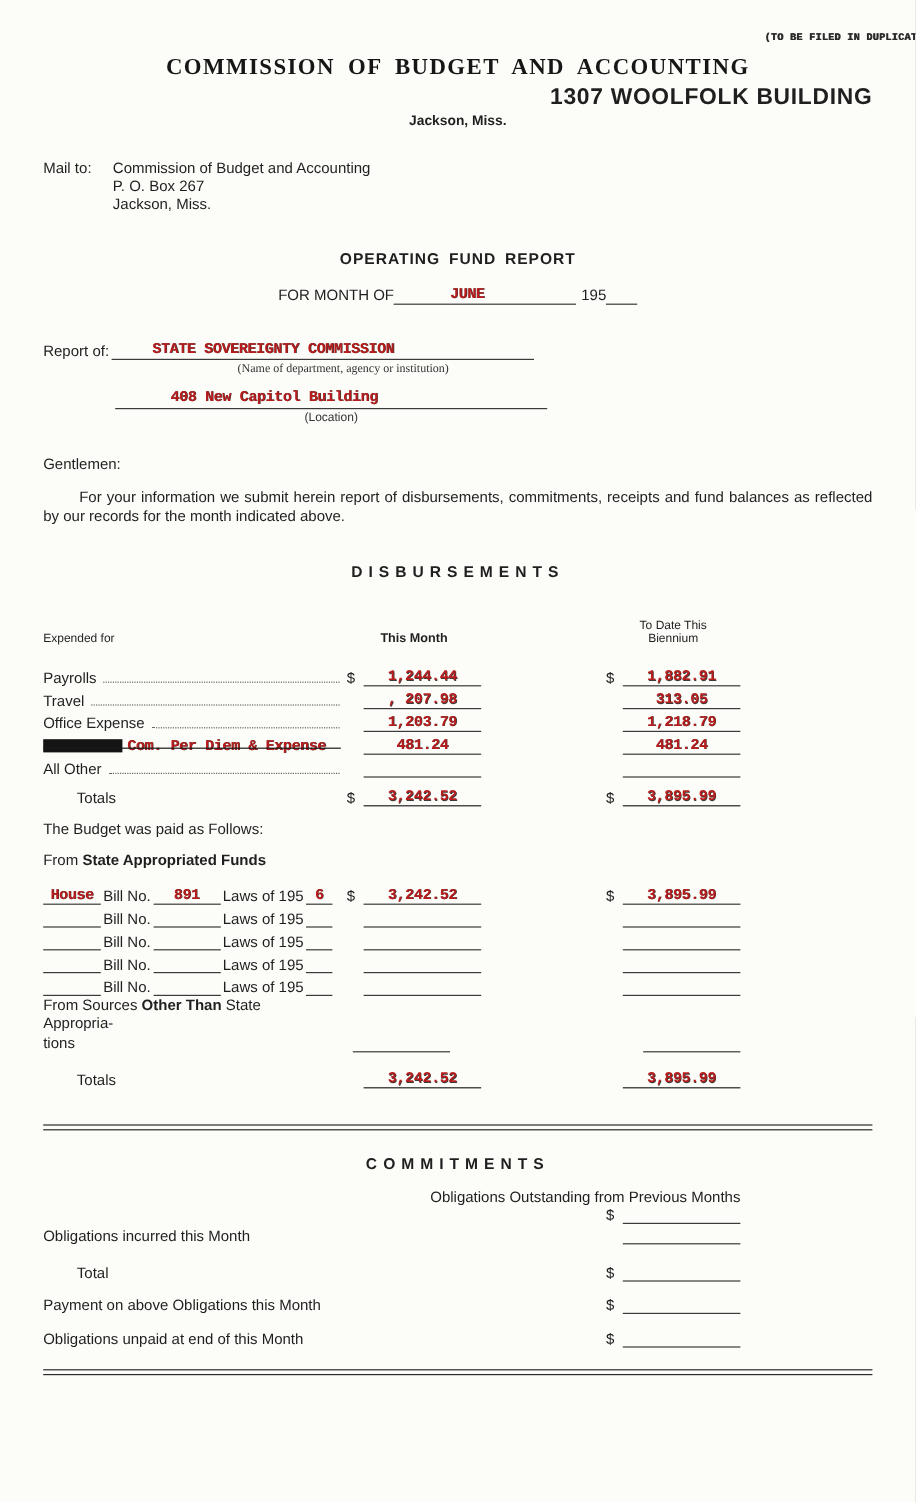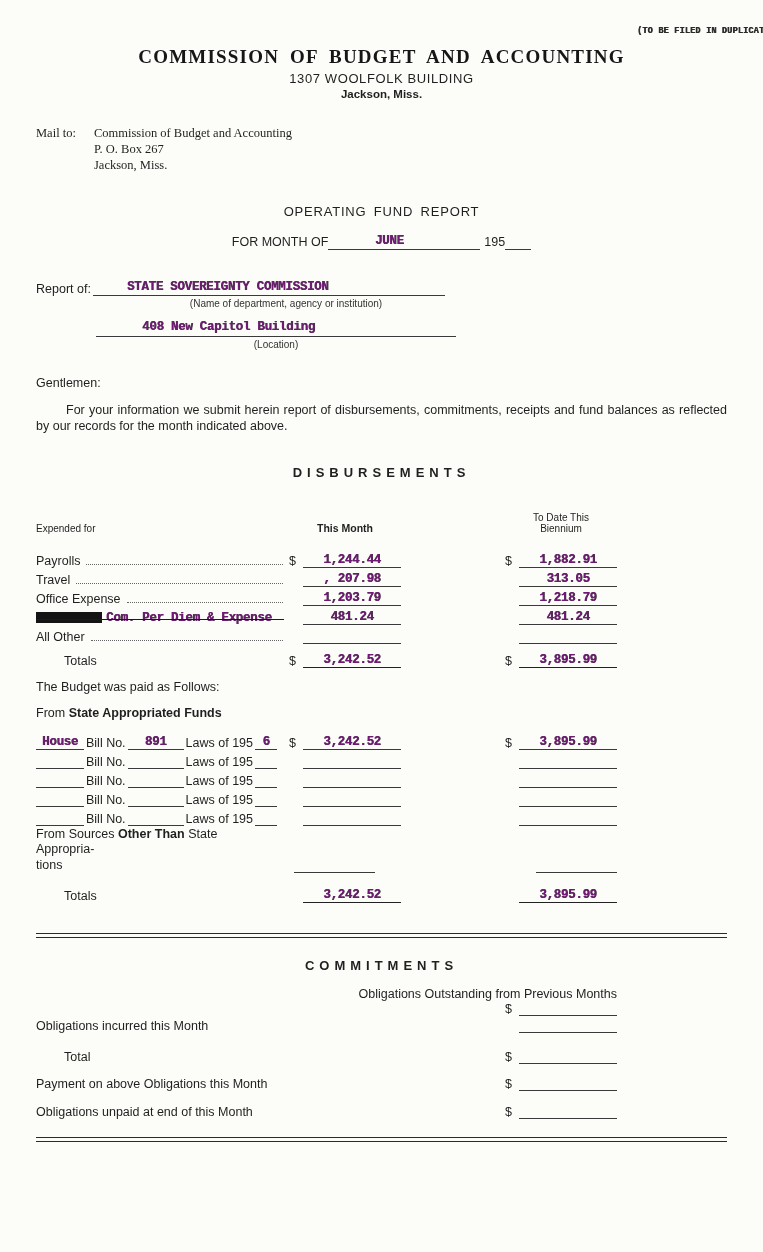--- a/index.html
+++ b/index.html
@@ -15,62 +15,62 @@
     overflow:hidden;
   }
   .content { padding:0 36px; }
   .preline { white-space:pre-line; }
 
   
   .typed {
     font-family:"Liberation Mono","DejaVu Sans Mono",monospace;
     font-weight:bold;
     font-size:12.5px;
-    color:#701a75;
+    color:#b91c1c;
     text-shadow:0.5px 0.3px 0.5px rgba(10,10,10,0.8);
     letter-spacing:-0.3px;
     white-space:nowrap;
   }
 
   .filed-note {
     position:absolute; top:26px; right:26px;
     width:100px; text-align:center;
     font-size:8.5px; font-weight:bold; letter-spacing:0.2px;
     color:#2a2a2a;
   }
 
   .doc-header { margin-top:46px; text-align:center; }
   .doc-title {
     font-family:"Liberation Serif", serif;
     font-weight:bold; font-size:19px; letter-spacing:1.2px; word-spacing:5px;
     color:#161616;
   }
-  .doc-building { margin-top:3px; font-weight:normal; font-size:13px; letter-spacing:0.6px; }
+  .doc-building { margin-top:3px; font-weight:bold; font-size:19px; letter-spacing:0.6px;text-align:right; }
   .doc-city { margin-top:2px; font-weight:bold; font-size:11.5px; }
 
-  .mailto { margin-top:26px; display:flex;font-family:Liberation Serif, serif; }
+  .mailto { margin-top:26px; display:flex; }
   .mailto-label { width:58px; }
   .mailto-lines > div { margin-bottom:1px; }
 
   .report-title {
     margin-top:30px; text-align:center;
-    font-weight:normal; font-size:13px; letter-spacing:0.8px; word-spacing:3px;
+    font-weight:bold; font-size:13px; letter-spacing:0.8px; word-spacing:3px;
   }
 
   .month-line { margin-top:14px; text-align:center; height:20px; }
   .month-line .parts { display:inline-flex; align-items:center; }
   .u-month { display:inline-block; width:152px; border-bottom:1px solid #3a3a3a; text-align:center; height:17px; padding-right:30px; }
   .u-year { display:inline-block; width:26px; border-bottom:1px solid #3a3a3a; height:17px; }
   .yr-label { margin-left:4px; }
 
   .reportof { margin-top:26px; display:flex; align-items:flex-end; }
   .reportof-label { white-space:nowrap; }
   .u-agency { display:inline-block; width:352px; border-bottom:1px solid #3a3a3a; height:17px; margin-left:2px; padding-left:34px; }
   .caption { font-size:10px; color:#333; }
-  .cap-agency { margin-left:120px; margin-top:2px; width:260px; text-align:center; }
+  .cap-agency { margin-left:120px; margin-top:2px; width:260px; text-align:center;font-family:Liberation Serif, serif; }
 
   .locationline { margin-top:10px; margin-left:60px; width:360px; border-bottom:1px solid #3a3a3a; height:18px; padding-left:46px; }
   .cap-location { margin-left:60px; margin-top:2px; width:360px; text-align:center; }
 
   .salutation { margin-top:26px; }
   .letter-body { margin-top:12px; text-indent:30px; line-height:1.3; text-align:justify; }
 
   .section-title {
     text-align:center; font-weight:bold; font-size:13px; letter-spacing:5px;
   }

